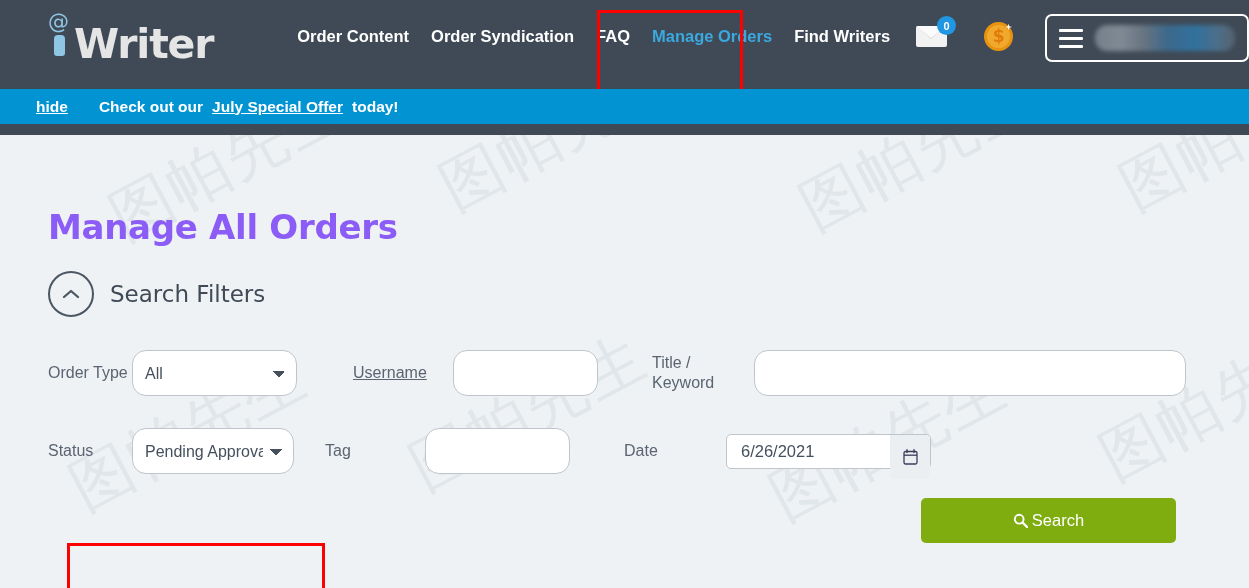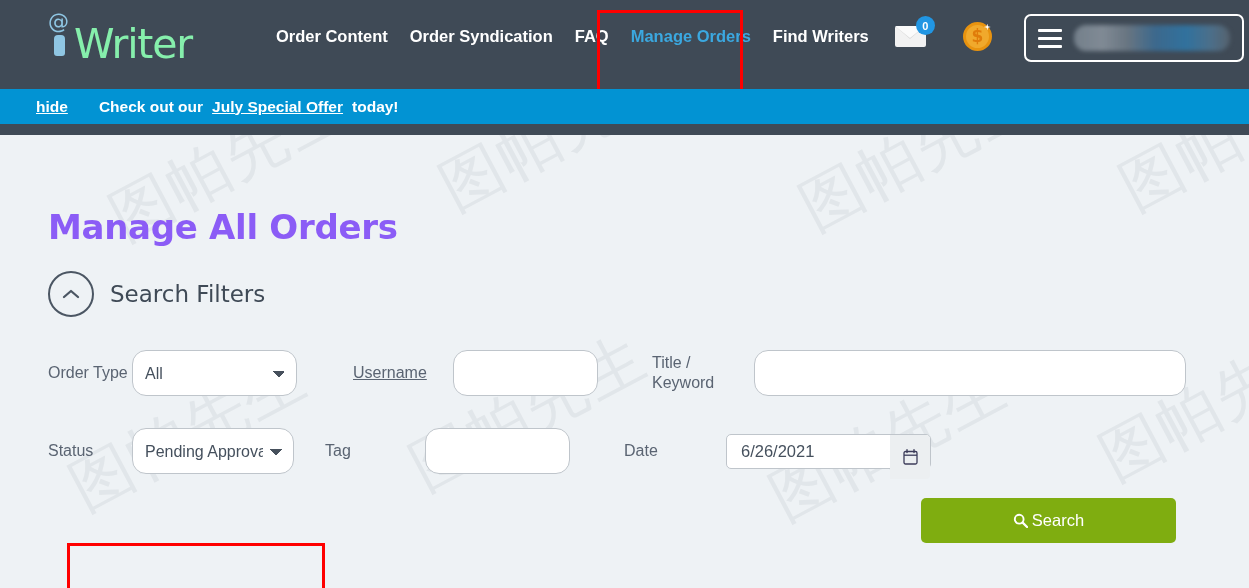--- a/index.html
+++ b/index.html
@@ -64,22 +64,22 @@
   }
   .logo-i-stem {
     position: absolute;
     left: 6px; top: 21px;
     width: 11px; height: 21px;
     background: #8fc6e3;
     border-radius: 4px 4px 3px 3px;
   }
   .logo-text {
     font-size: 41px;
-    font-weight: 400;
-    color: #86efac;
+    font-weight: 700;
+    color: #e5e5e5;
     letter-spacing: -1.2px;
     line-height: 44px;
     font-family: "DejaVu Sans", sans-serif;
   }
   #mainnav {
     display: flex;
     align-items: center;
     gap: 22px;
     margin-left: 84px;
     height: 44px;

